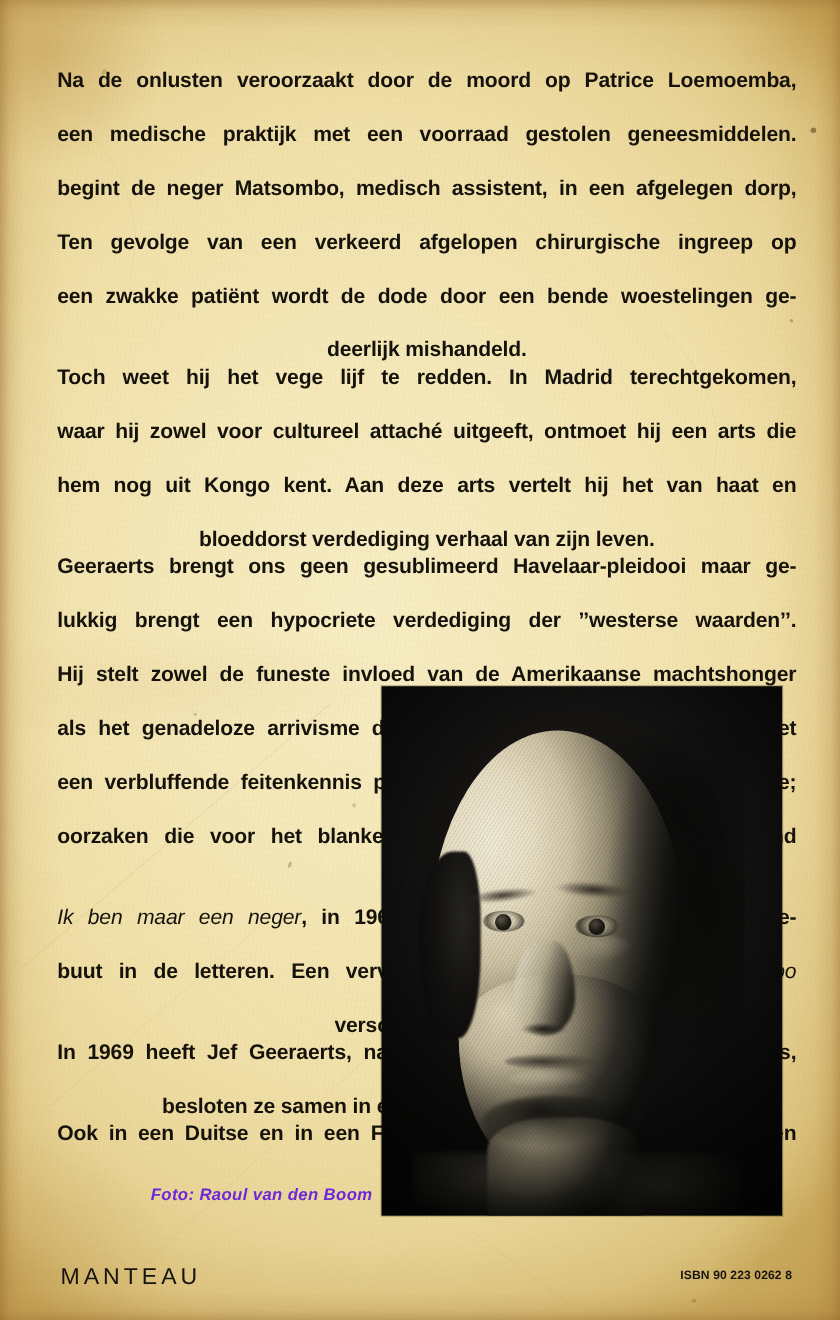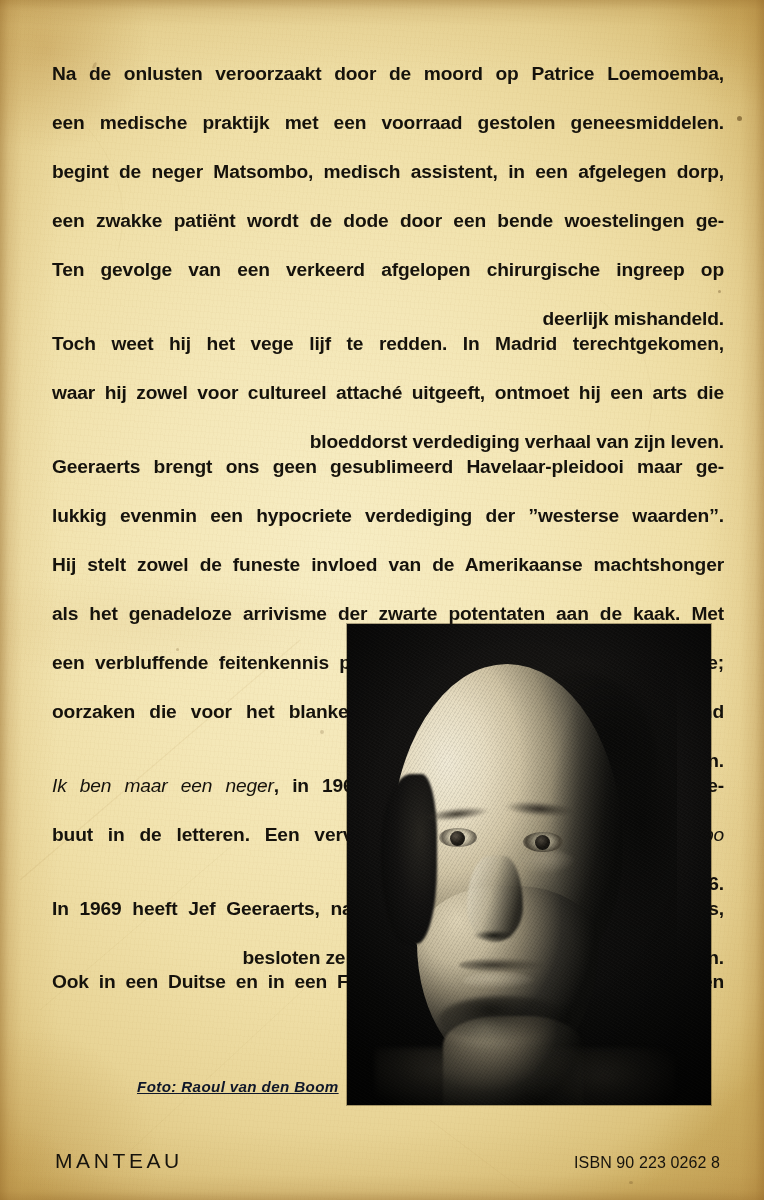--- a/index.html
+++ b/index.html
@@ -114,21 +114,21 @@
     text-align: justify;
   }
   #blurb .jl::after {
     content: "";
     display: inline-block;
     width: 100%;
     height: 0;
   }
   #blurb .ll {
     display: block;
-    text-align: right;
+    text-align: center;
   }
   #blurb em {
     font-style: italic;
     font-weight: 400;
   }
 
   
   #photo-wrap {
     position: absolute;
     left: 347px;
@@ -365,41 +365,40 @@
 
   
   #photo-credit {
     position: absolute;
     left: 137px;
     top: 1078px;
     font-size: 15.2px;
     font-weight: 700;
     font-style: italic;
     letter-spacing: 0.35px;
-    color: #0f172a;
+    color: #6d28d9;
     white-space: nowrap;
-    text-decoration: underline;
   }
 
   
   #footer-publisher {
     position: absolute;
     left: 55px;
     top: 1149px;
     font-size: 21px;
     font-weight: 400;
     letter-spacing: 3.6px;
     color: #16130d;
   }
   #footer-isbn {
     position: absolute;
     right: 44px;
     top: 1154px;
-    font-size: 16px;
-    font-weight: 400;
+    font-size: 11px;
+    font-weight: 700;
     letter-spacing: 0.1px;
     color: #16130d;
   }
 </style>
 </head>
 <body>
 
 <div id="page">
 
   <div class="paper-base"></div>
@@ -423,34 +422,35 @@
   <span class="spot" style="left:176px;top:648px;width:3px;height:3px;opacity:.4;"></span>
   <span class="spot" style="left:629px;top:1181px;width:4px;height:3px;opacity:.45;"></span>
   <span class="spot" style="left:93px;top:62px;width:3px;height:7px;opacity:.35;transform:rotate(25deg);"></span>
 
   <div id="blurb">
 
     <p>
       <span class="jl">Na de onlusten veroorzaakt door de moord op Patrice Loemoemba,</span>
       <span class="jl">een medische praktijk met een voorraad gestolen geneesmiddelen.</span>
       <span class="jl">begint de neger Matsombo, medisch assistent, in een afgelegen dorp,</span>
+      <span class="jl">Ten gevolge van een verkeerd afgelopen chirurgische ingreep op</span>
       <span class="jl">een zwakke patiënt wordt de dode door een bende woestelingen ge-</span>
-      <span class="jl">Ten gevolge van een verkeerd afgelopen chirurgische ingreep op</span>
       <span class="ll">deerlijk mishandeld.</span>
     </p>
 
     <p>
       <span class="jl">Toch weet hij het vege lijf te redden. In Madrid terechtgekomen,</span>
       <span class="jl">waar hij zowel voor cultureel attaché uitgeeft, ontmoet hij een arts die</span>
+      <span class="jl">hem nog uit Kongo kent. Aan deze arts vertelt hij het van haat en</span>
       <span class="ll">bloeddorst verdediging verhaal van zijn leven.</span>
     </p>
 
     <p>
       <span class="jl">Geeraerts brengt ons geen gesublimeerd Havelaar-pleidooi maar ge-</span>
-      <span class="jl">lukkig evenmin een hypocriete verdediging der ’’westerse waarden’’.</span>
+      <span class="jl">lukkig brengt een hypocriete verdediging der ’’westerse waarden’’.</span>
       <span class="jl">Hij stelt zowel de funeste invloed van de Amerikaanse machtshonger</span>
       <span class="jl">als het genadeloze arrivisme der zwarte potentaten aan de kaak. Met</span>
       <span class="jl">een verbluffende feitenkennis peilt hij de ware oorzaken der anarchie;</span>
       <span class="jl">oorzaken die voor het blanke ’’apostolaatswerk’’ nogal beschamend</span>
       <span class="ll">uitvallen.</span>
     </p>
 
     <p>
       <span class="jl"><em>Ik ben maar een neger</em><span>, in 1962 verschenen, was Jef Geeraerts’ de-</span></span>
       <span class="jl"><span>buut in de letteren. Een vervolg hierop </span><em>Het verhaal van Matsombo</em></span>

